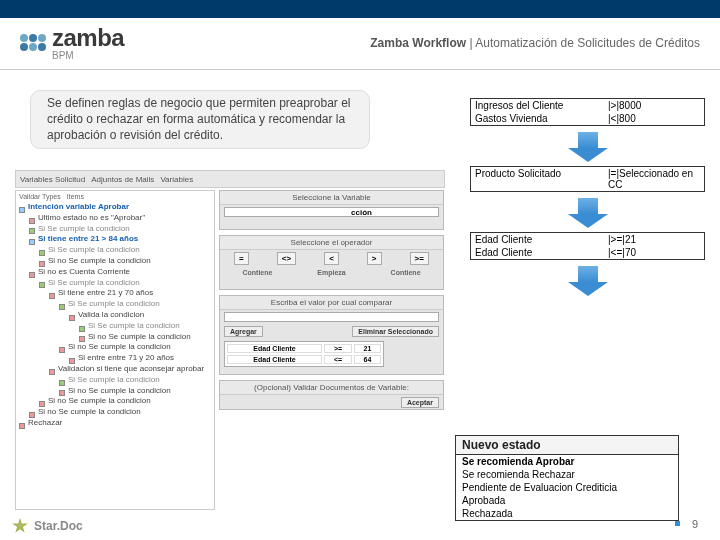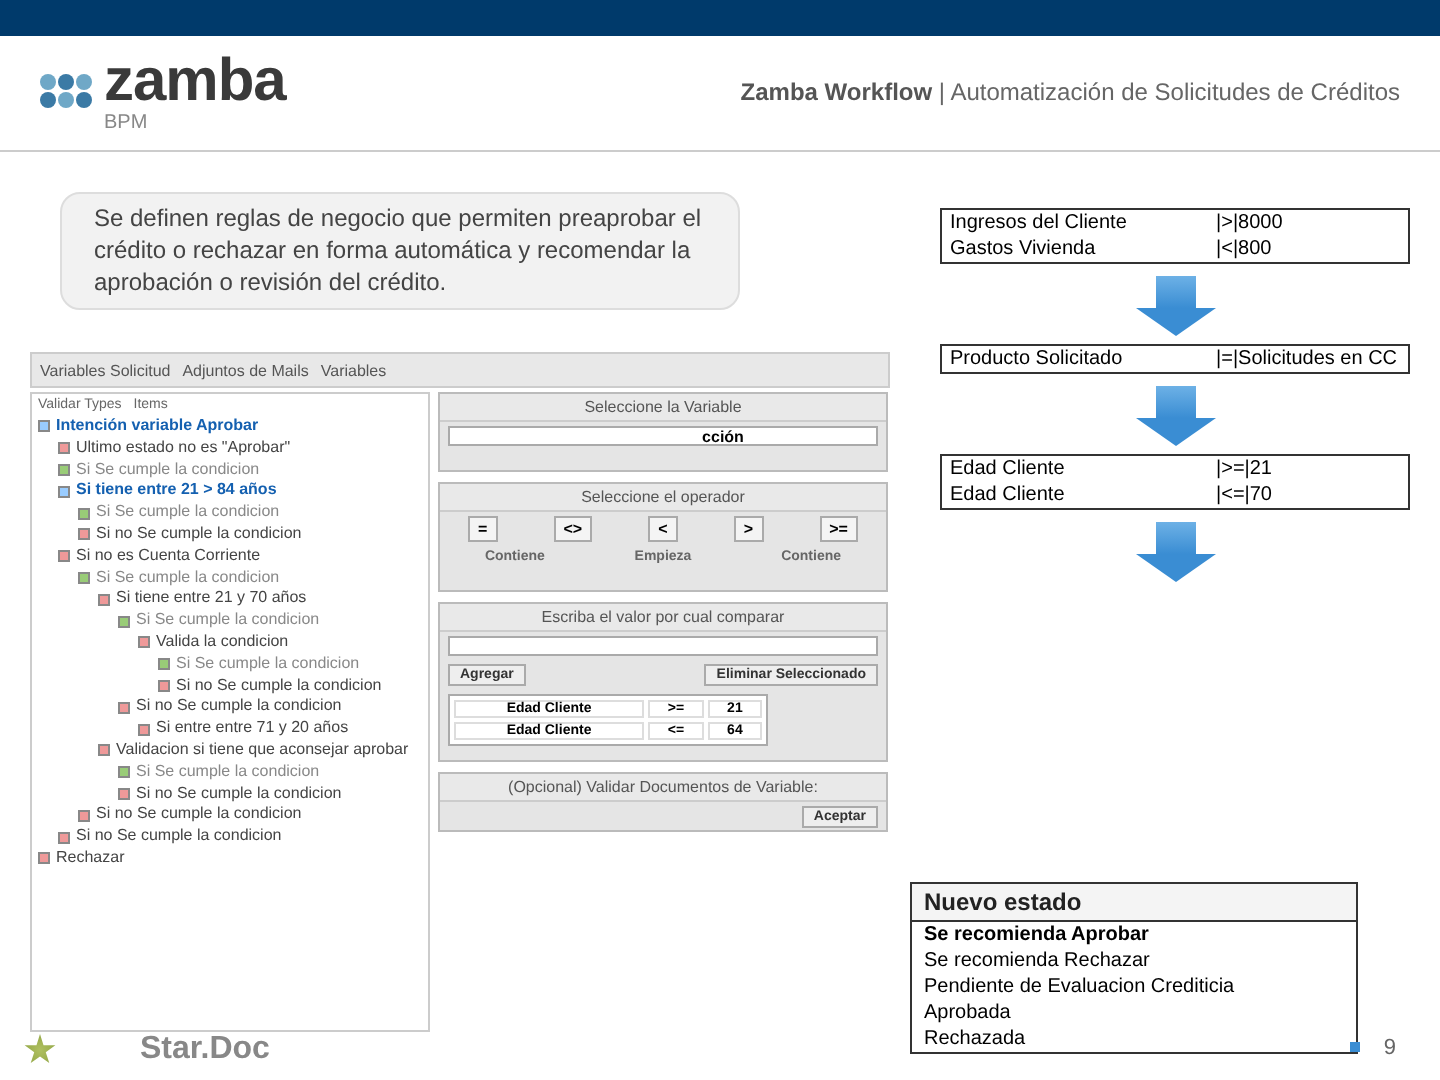--- a/index.html
+++ b/index.html
@@ -3,30 +3,30 @@
 <meta charset="utf-8">
 <style>
   * { box-sizing: border-box; margin: 0; padding: 0; }
   body { font-family: Arial, sans-serif; width: 720px; height: 540px; overflow: hidden; background: #fff; position: relative; }
   .topbar { height: 18px; background: #003a6b; }
   .header { display: flex; align-items: center; justify-content: space-between; padding: 6px 20px 8px 20px; border-bottom: 1px solid #ccc; }
   .logo-area { display: flex; align-items: center; gap: 6px; }
   .logo-dots { display: grid; grid-template-columns: repeat(3,8px); grid-template-rows: repeat(2,8px); gap: 1px; }
   .logo-dots span { width: 8px; height: 8px; border-radius: 50%; background: #6fa8c7; }
   .logo-dots span.d { background: #3b7aa5; }
-  .logo-text { font-size: 30px; font-weight: bold; color: #3a3a3a; letter-spacing: -0.5px; text-align: right; }
+  .logo-text { font-size: 24px; font-weight: bold; color: #3a3a3a; letter-spacing: -0.5px; text-align: right; }
   .logo-sub { font-size: 10px; color: #888; margin-top: -2px; }
   .breadcrumb { font-size: 12px; color: #666; }
   .breadcrumb .strong { font-weight: bold; color: #555; }
   .main { position: relative; padding: 10px 15px; height: 470px; }
   .callout { position: absolute; left: 30px; top: 20px; width: 340px; background: #f2f2f2; border-radius: 10px; padding: 4px 16px; font-size: 12px; color: #444; line-height: 1.35; z-index: 5; border: 1px solid #ddd; }
   .toolbar { position: absolute; left: 15px; top: 100px; width: 430px; height: 18px; background: #e8e8e8; border: 1px solid #ccc; font-size: 8px; color: #555; display: flex; align-items: center; gap: 6px; padding: 0 4px; }
   .tree { position: absolute; left: 15px; top: 120px; width: 200px; height: 320px; background: #fff; border: 1px solid #ccc; font-size: 8px; color: #444; overflow: hidden; padding: 2px 3px; }
   .tree .tabhdr { display:flex; gap:6px; font-size:7px; color:#666; margin-bottom:2px; }
-  .tree .ln { white-space: nowrap; line-height: 1.35; display:flex; align-items:center; gap:2px; }
+  .tree .ln { white-space: nowrap; line-height: 1.35; display:flex; align-items:flex-end; gap:2px; }
   .tree .i0{padding-left:0} .tree .i1{padding-left:10px} .tree .i2{padding-left:20px} .tree .i3{padding-left:30px} .tree .i4{padding-left:40px} .tree .i5{padding-left:50px} .tree .i6{padding-left:60px}
   .tree .blue { color: #1460b0; font-weight: bold; }
   .tree .light { color: #888; }
   .box { position:absolute; left:219px; width:225px; border:1px solid #bbb; background:#e5e5e5; font-size:8px;text-align:center; }
   .box-h { background:#e9e9e9; border-bottom:1px solid #ccc; padding:2px 4px; color:#555; }
   .box-row { display:flex; gap:8px; padding:2px 4px;font-weight:bold; }
   .btn { border:1px solid #aaa; background:#eee; padding:1px 5px; font-size:7px; color:#333; }
   .inp { border:1px solid #aaa; background:#fff; height:10px; }
   .tbl-mini { border:1px solid #aaa; background:#fff; width: 160px; }
   .tbl-mini td { border:1px solid #ddd; font-size:7px; padding:0 2px; }
@@ -37,21 +37,21 @@
   .rule-box .cell-r { width:100px; padding:1px 4px; }
   .arrow { width: 40px; height: 30px; position: relative; margin: 0 auto 4px auto; }
   .arrow .stem { width: 20px; height: 16px; background: linear-gradient(#6db1e6,#3a8dd3); margin:0 auto; }
   .arrow .head { width:0;height:0;border-left:20px solid transparent;border-right:20px solid transparent;border-top:14px solid #3a8dd3; margin:0 auto; }
   .state-box { border:1px solid #333; background:#fff; font-size:10px; position:absolute; left:455px; top:365px; width:224px; }
   .state-box .hd { font-weight:bold; font-size:12px; padding:2px 6px; background:#f4f4f4; border-bottom:1px solid #333; color:#222; }
   .state-box .opt { padding:1px 6px; font-size:10px; }
   .state-box .opt.bold { font-weight:bold; }
   .footer { position:absolute; left:12px; bottom:6px; display:flex; align-items:center; gap:6px; }
   .star { width:16px; height:16px; background: radial-gradient(circle,#b0c060,#8aa040); clip-path: polygon(50% 0,61% 35%,98% 35%,68% 57%,79% 91%,50% 70%,21% 91%,32% 57%,2% 35%,39% 35%); }
-  .foot-text { font-size:16px; color:#888; font-weight:bold;margin-left:36px; }
+  .foot-text { font-size:12px; color:#888; font-weight:bold; }
   .pagenum { position:absolute; right:22px; bottom:10px; font-size:11px; color:#666; }
   .pagedot { position:absolute; right:40px; bottom:14px; width:5px; height:5px; background:#3a8dd3; }
   .sq { width:6px;height:6px;display:inline-block;border:1px solid #888;margin-right:1px;}
   .sqg{background:#9c7;} .sqr{background:#e99;} .sqb{background:#9cf;}
   .mini-btn { border:1px solid #aaa; background:#f4f4f4; padding:1px 4px; font-size:8px; display:inline-block; margin:0 2px; }
 </style>
 </head>
 <body>
 
 <div class="topbar"></div>
@@ -249,21 +249,21 @@
           <div class="cell-r">|&lt;|800</div>
         </div>
     </div>
     <div class="arrow">
         <div class="stem"></div>
         <div class="head"></div>
       </div>
     <div class="rule-box">
       <div class="row">
           <div class="cell-l">Producto Solicitado</div>
-          <div class="cell-r">|=|Solicitudes en CC</div>
+          <div class="cell-r">|=|Seleccionado en CC</div>
         </div>
     </div>
     <div class="arrow">
         <div class="stem"></div>
         <div class="head"></div>
       </div>
     <div class="rule-box">
       <div class="row">
           <div class="cell-l">Edad Cliente</div>
           <div class="cell-r">|&gt;=|21</div>

